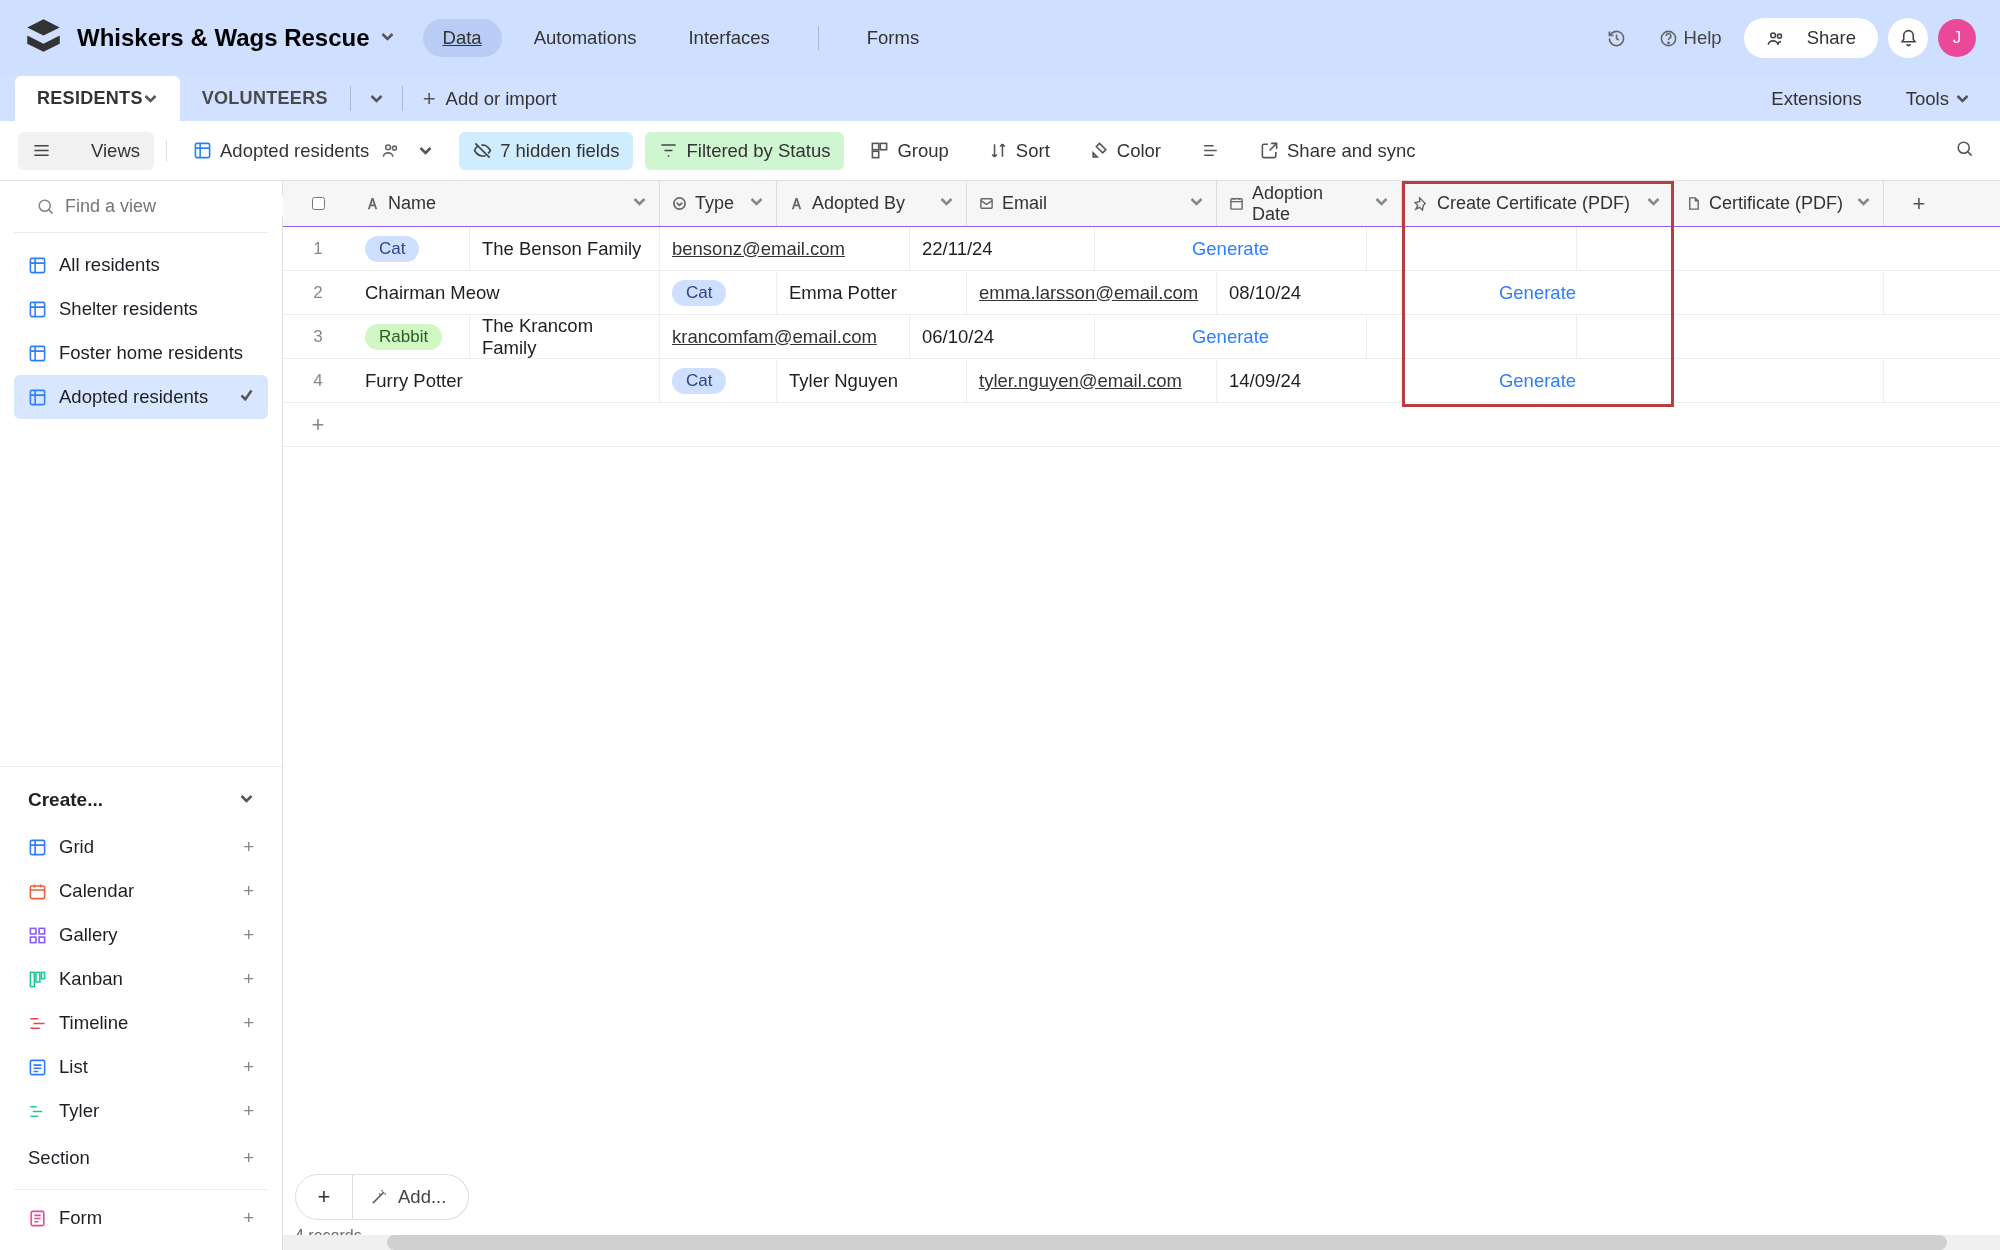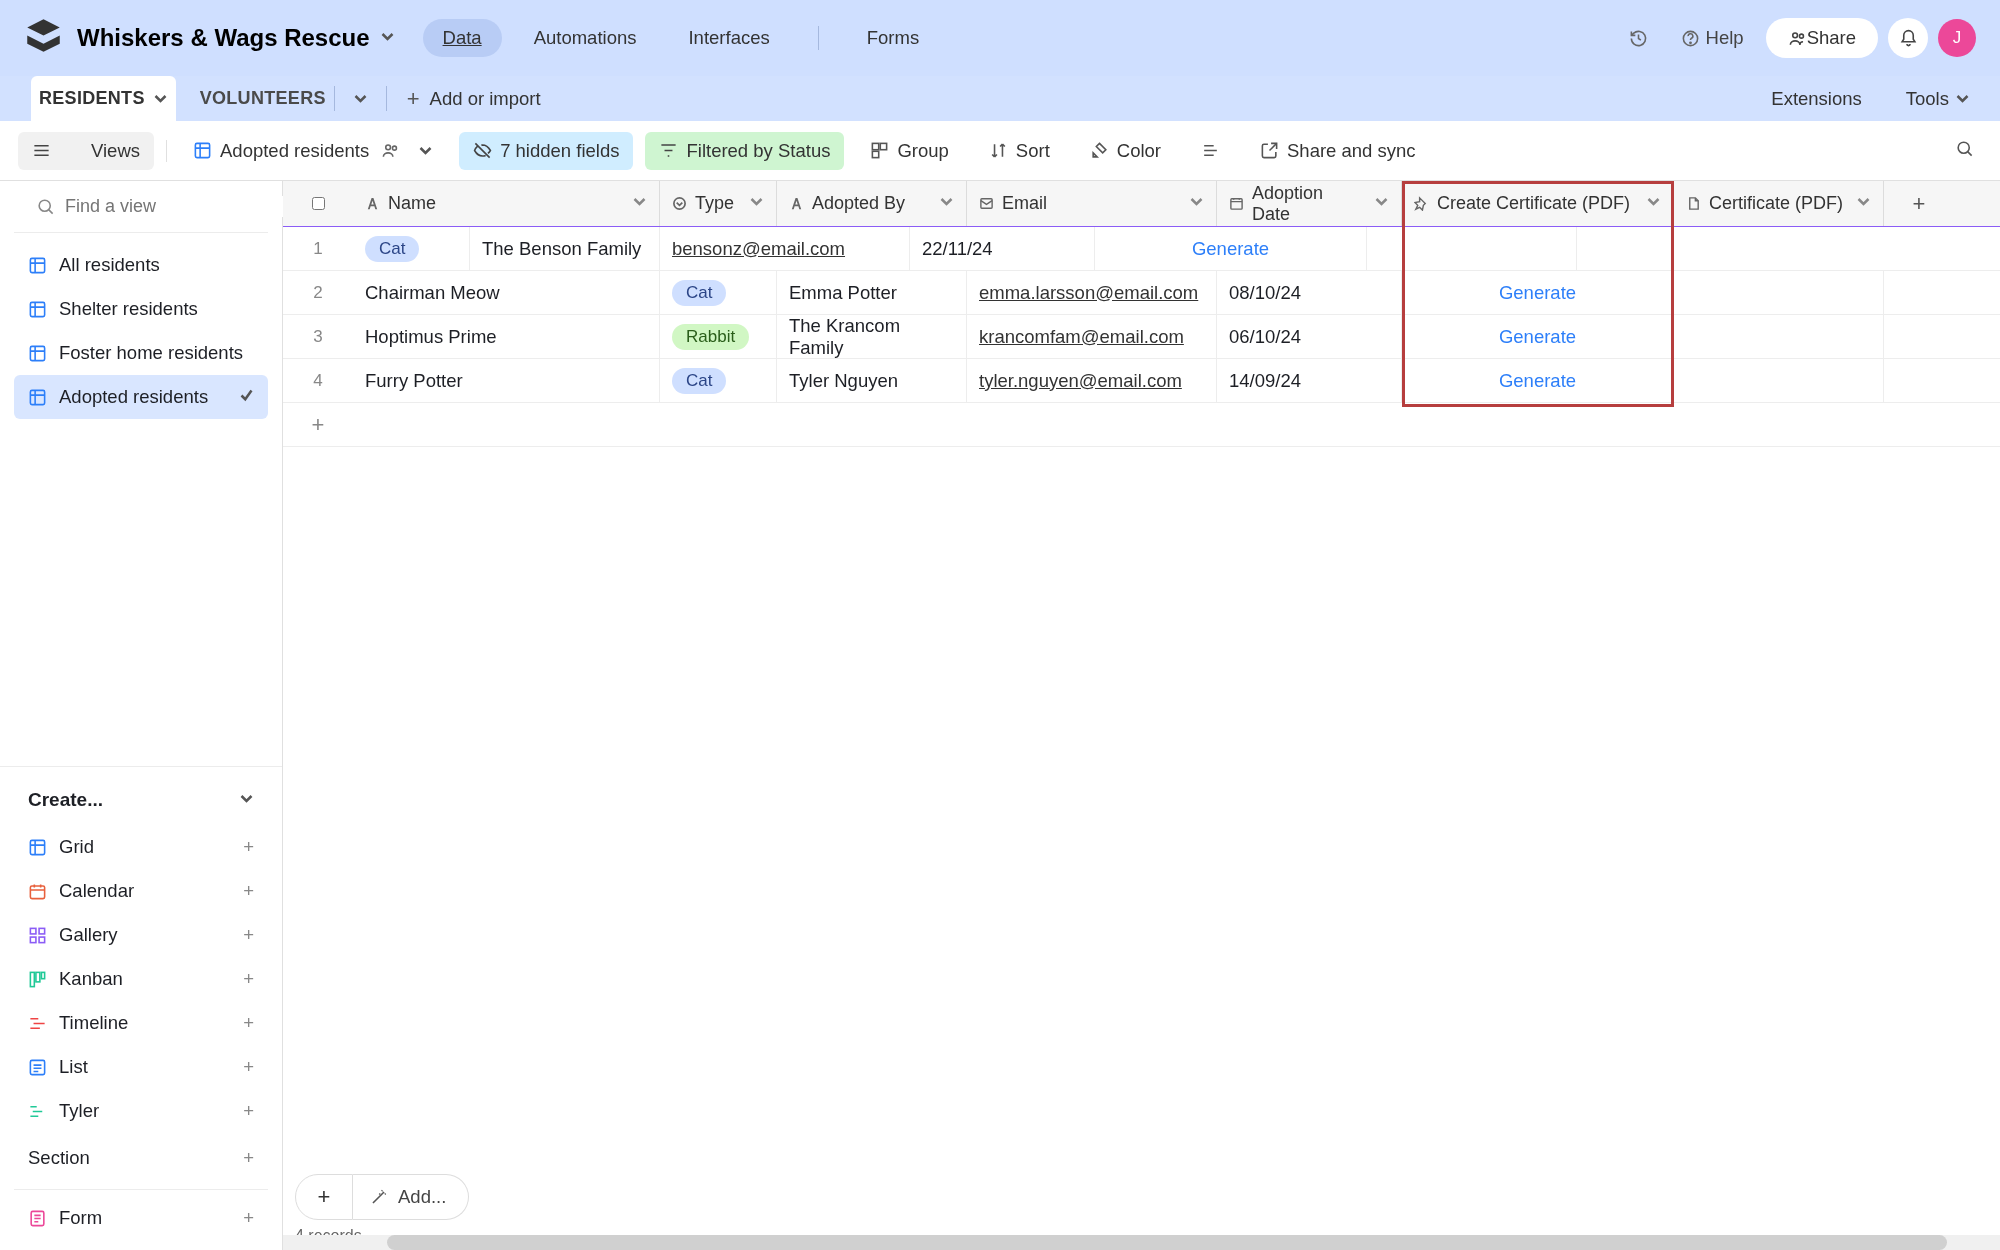--- a/index.html
+++ b/index.html
@@ -10,27 +10,27 @@
 .logo-icon { width: 39px; height: 39px; margin-right: 14px; }
 .base-name { font-weight: 650; font-size: 24px; color: #000; }
 .base-name-chevron { margin-left: 10px; color: #555; }
 .top-nav { display: flex; gap: 12px; margin-left: 28px; }
 .top-nav-item { padding: 8px 20px; border-radius: 24px; color: #333; cursor: pointer; font-size: 18.5px; }
 .top-nav-item.active { background: #b8ccf5; font-weight: 500; text-decoration: underline; }
 .top-nav-divider { width: 1px; height: 24px; background: #a5b8de; align-self: center; margin: 0 16px; }
 .top-right { margin-left: auto; display: flex; align-items: center; gap: 10px; }
 .top-right .icon-btn { width: 40px; height: 40px; border-radius: 50%; display: flex; align-items: center; justify-content: center; cursor: pointer; }
 .help-btn { display: flex; align-items: center; gap: 6px; color: #444; padding: 8px 12px; cursor: pointer; }
-.share-btn { display: flex; align-items: center; gap: 0; background: #fff; border-radius: 24px; padding: 9px 22px; cursor: pointer; color: #333; font-weight: 500; }
+.share-btn { display: flex; align-items: center; gap: 22px; background: #fff; border-radius: 24px; padding: 9px 22px; cursor: pointer; color: #333; font-weight: 500; }
 .bell-btn { background: #fff; }
 .avatar { width: 38px; height: 38px; border-radius: 50%; background: #ec4899; color: #fff; display: flex; align-items: center; justify-content: center; font-weight: 500; font-size: 17px; }
 
 
 .tabbar { height: 45px; background: #d2e1ff; display: flex; align-items: stretch; padding-left: 15px; }
-.table-tab { display: flex; align-items: center; gap: 8px; padding: 0 8px; font-size: 18px; font-weight: 600; letter-spacing: 0.3px; cursor: pointer; position: relative; color: #4a4a4a; margin-left: 16px; }
+.table-tab { display: flex; align-items: center; gap: 0; padding: 0 22px; font-size: 18px; font-weight: 600; letter-spacing: 0.3px; cursor: pointer; position: relative; color: #4a4a4a; }
 .table-tab.active { background: #fff; border-radius: 6px 6px 0 0; color: #333; }
 .tab-sep { width: 1px; background: #a5b8de; margin: 10px 0; }
 .tab-chevron { padding: 0 18px; display: flex; align-items: center; color: #555; cursor: pointer; }
 .add-import { display: flex; align-items: center; gap: 10px; padding: 0 20px; color: #333; cursor: pointer; }
 .tabbar-right { margin-left: auto; display: flex; align-items: center; gap: 0; padding-right: 8px; }
 .tabbar-right-item { padding: 0 22px; color: #333; display: flex; align-items: center; height: 100%; cursor: pointer; }
 .tabbar-right-item.tools { gap: 6px; }
 
 
 .toolbar { height: 60px; background: #fff; border-bottom: 1px solid #e0e0e0; display: flex; align-items: center; padding: 0 18px; gap: 12px; }
@@ -529,21 +529,20 @@
             <span class="email-link">emma.larsson@email.com</span>
           </div>
           <div class="cell cell-adoptiondate">08/10/24</div>
           <div class="cell cell-createcert">
             <span class="generate-link">Generate</span>
           </div>
           <div class="cell cell-cert"></div>
         </div>
         <div class="grid-row">
           <div class="cell cell-rownum">3</div>
-          <div class="cell cell-name">Hoptimus Prime</div>
           <div class="cell cell-type">
             <span class="tag tag-rabbit">Rabbit</span>
           </div>
           <div class="cell cell-adoptedby">The Krancom Family</div>
           <div class="cell cell-email">
             <span class="email-link">krancomfam@email.com</span>
           </div>
           <div class="cell cell-adoptiondate">06/10/24</div>
           <div class="cell cell-createcert">
             <span class="generate-link">Generate</span>

